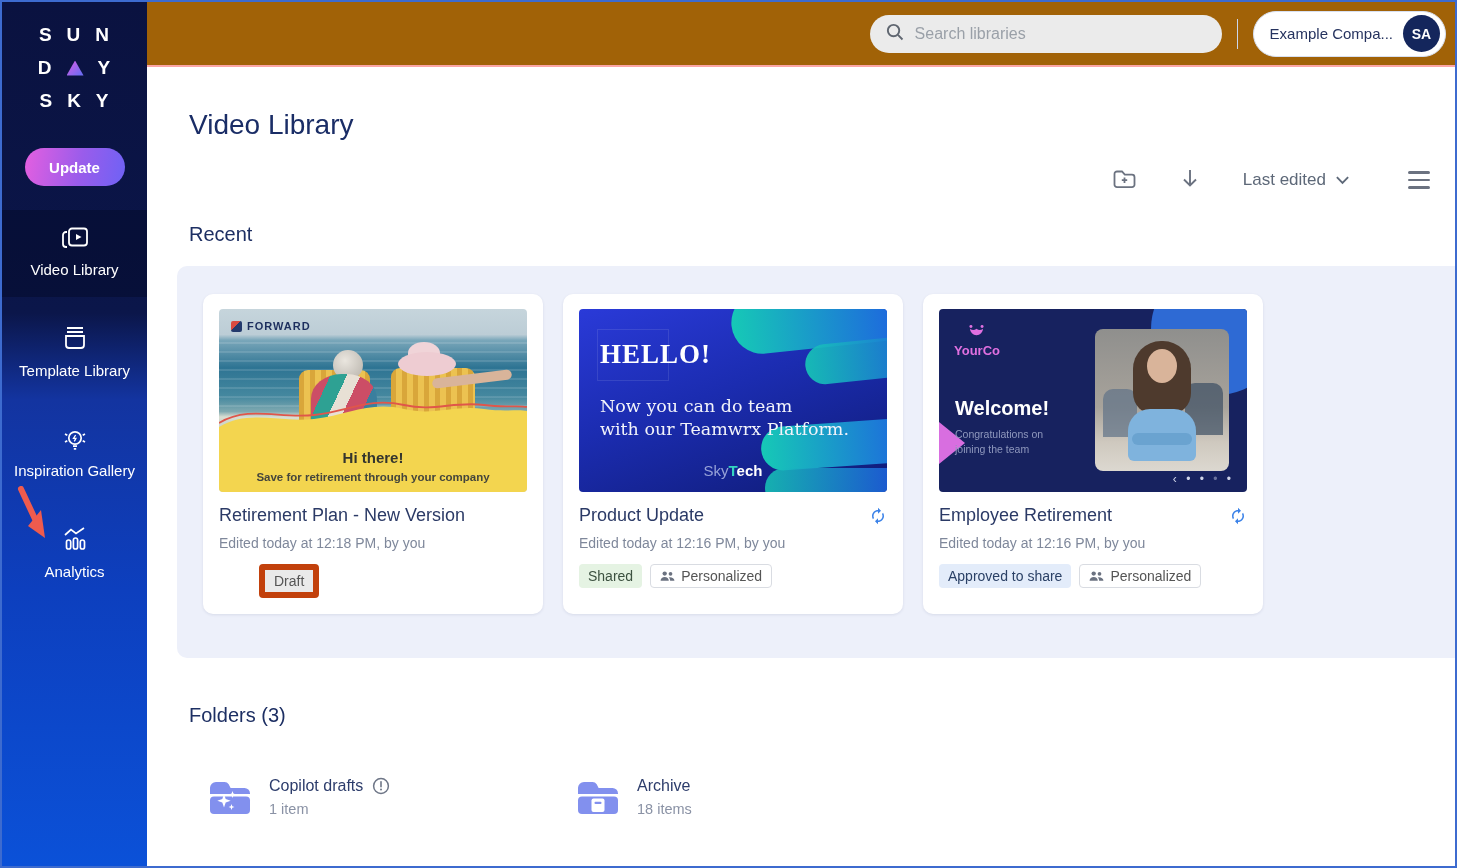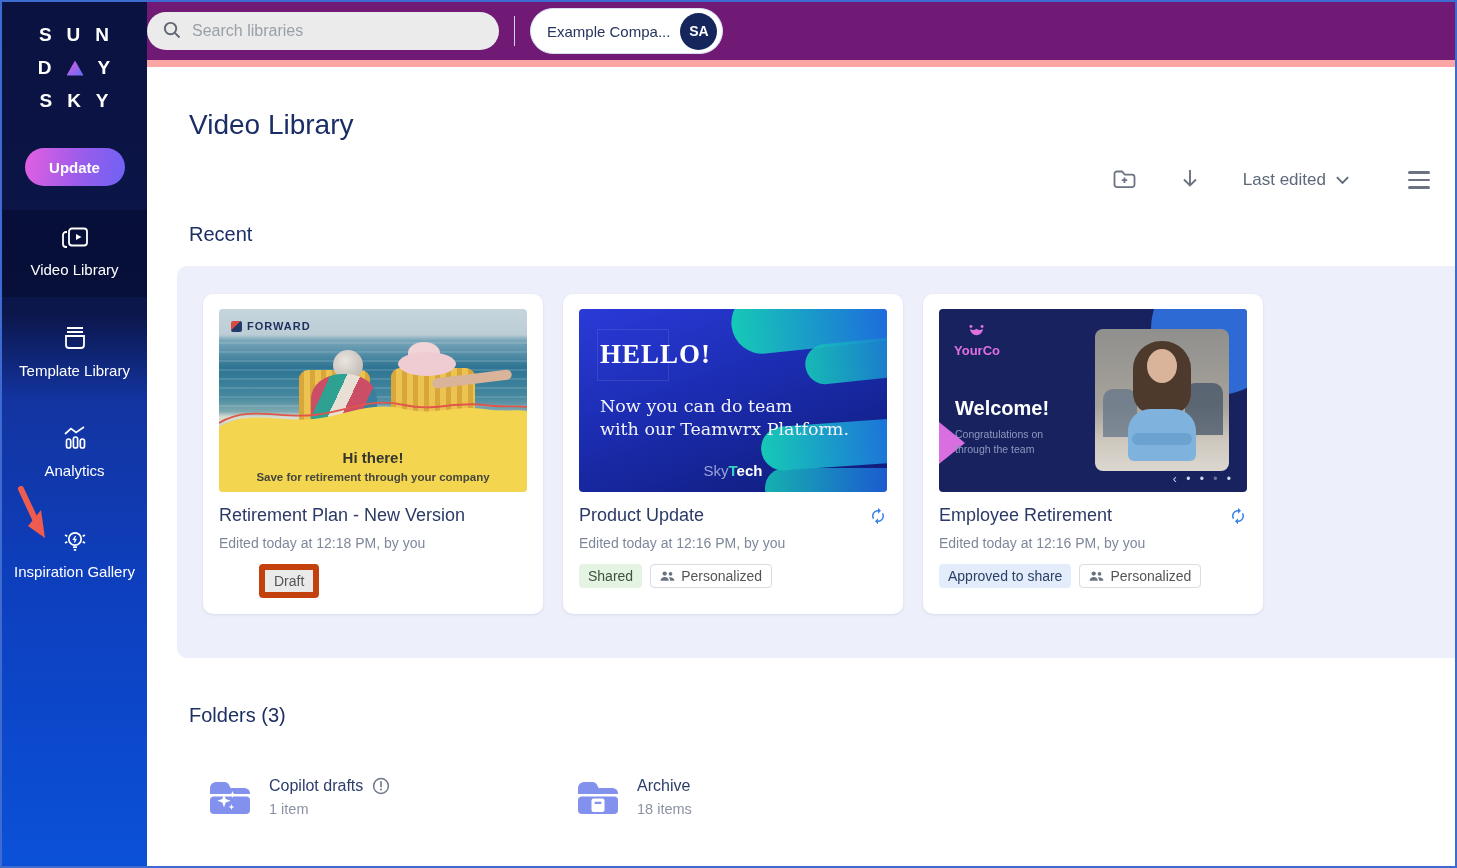--- a/index.html
+++ b/index.html
@@ -23,22 +23,22 @@
   .nav { margin-top:24px; width:100%; display:flex; flex-direction:column; }
   .nav-item { display:flex; flex-direction:column; align-items:center; gap:9px;
               padding:15px 10px; font-size:15px; line-height:1.5; text-align:center; cursor:pointer; }
   .nav-item.active { background:rgba(3,8,38,0.45); }
   .nav-item + .nav-item { margin-top:13px; }
   .nav-icon svg { display:block; }
   .annotation-arrow { position:absolute; left:13px; top:484px; pointer-events:none; }
 
   
   .main { flex:1; display:flex; flex-direction:column; min-width:0; }
-  .topbar { flex:0 0 65px; height:65px; background:#701a75; border-bottom:7px solid #fca5a5;
-            display:flex; align-items:center; justify-content:flex-start; gap:15px; padding-right:9px; }
+  .topbar { flex:0 0 65px; height:65px; background:#a16207; border-bottom:2px solid #fca5a5;
+            display:flex; align-items:center; justify-content:flex-end; gap:15px; padding-right:9px; }
   .search { width:352px; height:38px; border-radius:19px; background:#ebebeb;
             display:flex; align-items:center; gap:11px; padding:0 15px; }
   .search input { flex:1; border:none; outline:none; background:transparent; font-size:16px;
                   color:#444; font-family:"Liberation Sans", sans-serif; }
   .search input::placeholder { color:#9aa0a8; }
   .topbar-divider { width:1px; height:30px; background:#ccd6ea; }
   .account { height:46px; border:1px solid #d7e0f2; border-radius:23px; background:#fff;
              display:flex; align-items:center; gap:10px; padding:0 5px 0 16px; cursor:pointer; }
   .account-name { font-size:15px; color:#26335f; }
   .avatar { width:37px; height:37px; border-radius:50%; background:#14265c; color:#fff;
@@ -197,39 +197,39 @@
         <span class="nav-icon">
           <svg width="28" height="26" viewBox="0 0 28 26" fill="none" stroke="#fff" stroke-width="1.8">
             <path d="M6 3 h16 M6 7 h16"></path>
             <path d="M5 11 h18 v9 a3 3 0 0 1 -3 3 h-12 a3 3 0 0 1 -3 -3 Z"></path>
           </svg>
         </span>
         <span>Template Library</span>
       </div>
       <div class="nav-item">
         <span class="nav-icon">
+          <svg width="30" height="26" viewBox="0 0 30 26" fill="none" stroke="#fff" stroke-width="1.7">
+            <circle cx="15" cy="13" r="6.2"></circle>
+            <path d="M13 21.2 h4 M13.8 23.8 h2.4"></path>
+            <path d="M15.6 10 l-2.1 3.4 h2.4 l-1.6 3" stroke-width="1.3"></path>
+            <path d="M5 9 l2.3 1.3 M25 9 l-2.3 1.3 M5 17 l2.3 -1.3 M25 17 l-2.3 -1.3"></path>
+          </svg>
+        </span>
+        <span>Inspiration Gallery</span>
+      </div>
+      <div class="nav-item">
+        <span class="nav-icon">
           <svg width="28" height="26" viewBox="0 0 28 26" fill="none" stroke="#fff" stroke-width="1.7">
             <path d="M4 9 l6 -5.5 5 4 8 -5.5"></path>
             <rect x="5.5" y="14" width="4.2" height="9" rx="2.1"></rect>
             <rect x="12.4" y="12" width="4.2" height="11" rx="2.1"></rect>
             <rect x="19.3" y="14" width="4.2" height="9" rx="2.1"></rect>
           </svg>
         </span>
         <span>Analytics</span>
-      </div>
-      <div class="nav-item">
-        <span class="nav-icon">
-          <svg width="30" height="26" viewBox="0 0 30 26" fill="none" stroke="#fff" stroke-width="1.7">
-            <circle cx="15" cy="13" r="6.2"></circle>
-            <path d="M13 21.2 h4 M13.8 23.8 h2.4"></path>
-            <path d="M15.6 10 l-2.1 3.4 h2.4 l-1.6 3" stroke-width="1.3"></path>
-            <path d="M5 9 l2.3 1.3 M25 9 l-2.3 1.3 M5 17 l2.3 -1.3 M25 17 l-2.3 -1.3"></path>
-          </svg>
-        </span>
-        <span>Inspiration Gallery</span>
       </div>
     </nav>
 
     <svg class="annotation-arrow" width="36" height="58" viewBox="0 0 36 58">
       <path d="M6 3 L20 33" stroke="#ef5b4e" stroke-width="6" stroke-linecap="round" fill="none"></path>
       <polygon points="30,52 13,40 26,24" fill="#ef5b4e"></polygon>
     </svg>
   </aside>
 
   <div class="main">
@@ -367,21 +367,21 @@
             <div class="onb-tri"></div>
             <div class="brand-yourco">
               <svg width="17" height="13" viewBox="0 0 18 14" fill="#e070e0">
                 <path d="M2 5 a7 7 0 0 0 14 0 q-3.5 3 -7 0 q-3.5 3 -7 0 Z"></path>
                 <circle cx="3" cy="2.6" r="1.6"></circle>
                   <circle cx="15" cy="2.6" r="1.6"></circle>
               </svg>
               <span>YourCo</span>
             </div>
             <div class="onb-welcome">Welcome!</div>
-            <div class="onb-sub">Congratulations on through the team</div>
+            <div class="onb-sub">Congratulations on joining the team</div>
             <div class="onb-photo">
               <div class="bg-fig"></div>
                 <div class="bg-fig2"></div>
               <div class="hair"></div>
                 <div class="face"></div>
               <div class="shirt"></div>
                 <div class="arms"></div>
             </div>
             <div class="onb-dots">‹ • • <span class="dim">•</span> •</div>
           </div>

